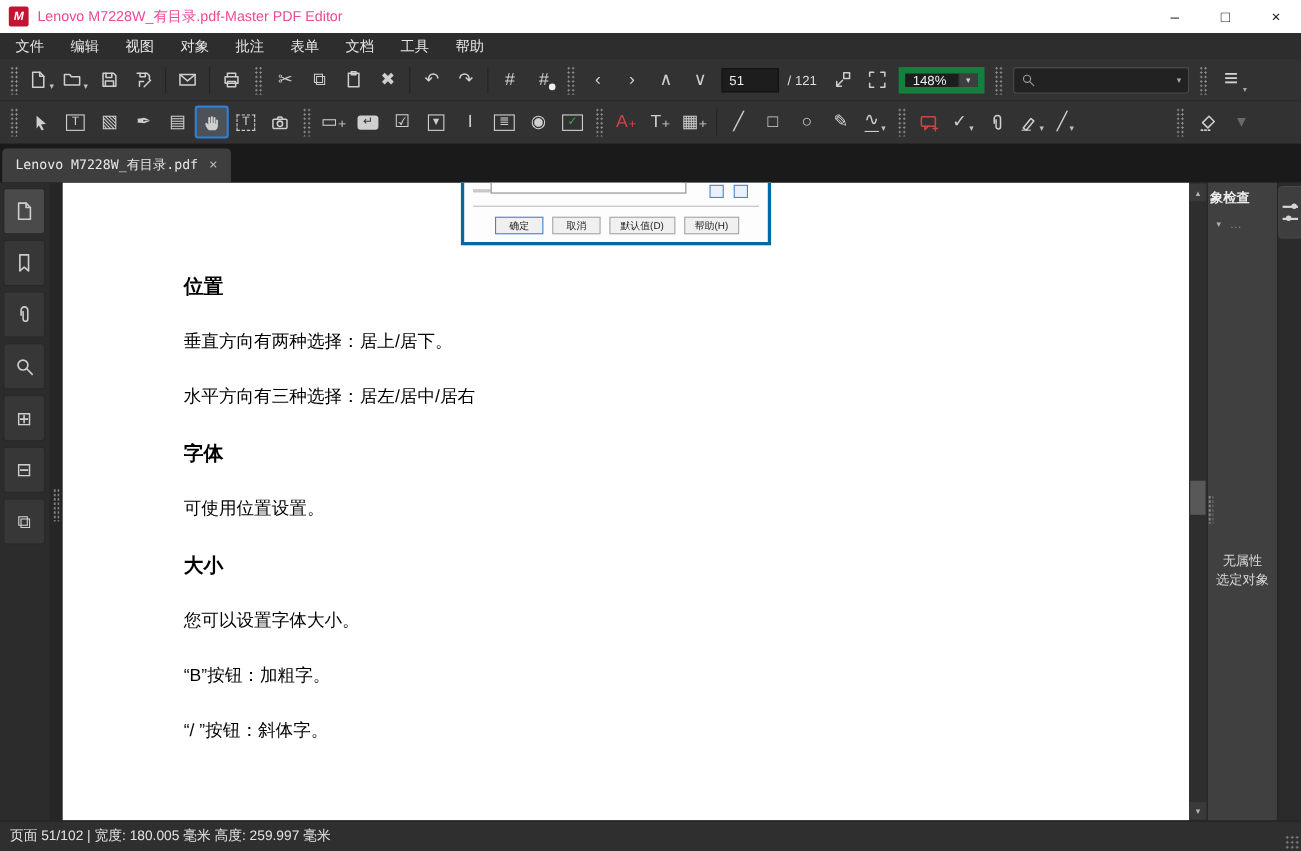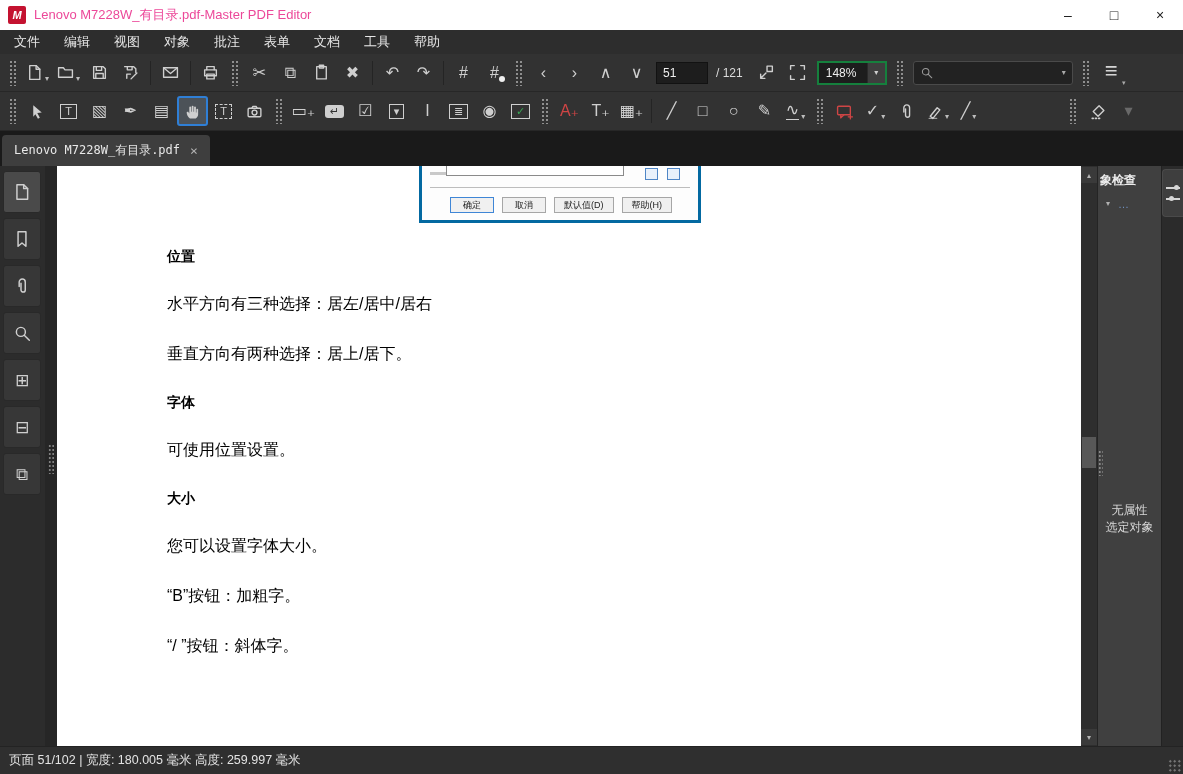--- a/index.html
+++ b/index.html
@@ -43,21 +43,21 @@
                       background:#f0f0f0; right:4px; bottom:5px; }
   .tcaret { font-size:8px; color:#bdbdbd; margin-left:2px; align-self:flex-end; padding-bottom:4px; }
   .sep { width:1px; height:24px; background:#242424; margin:0 4px; }
   .grip { width:8px; height:26px; margin:0 5px;
           background:radial-gradient(circle,#8f8f8f .9px,transparent 1.1px) 0 0/4px 4px; }
   .space { width:80px; }
 
   #pageinput { width:52px; height:22px; background:#1d1d1d; border:1px solid #121212; color:#eee;
                font-size:12px; padding:0 6px; margin:0 4px; outline:none; }
   #pagetotal { color:#dcdcdc; font-size:12px; margin:0 8px 0 4px; }
-  #zoombox { display:flex; align-items:center; height:24px; border:2px solid #15803d; margin:0 4px; }
+  #zoombox { display:flex; align-items:center; height:24px; border:6px solid #15803d; margin:0 4px; }
   #zoomval { background:#1d1d1d; color:#eee; font-size:12px; height:100%; width:48px;
              display:flex; align-items:center; padding-left:7px; }
   .zcaret { width:18px; height:100%; background:#3e3e3e; color:#cfcfcf; font-size:8px;
             display:flex; align-items:center; justify-content:center; border-left:1px solid #2a2a2a; }
   #searchbox { width:160px; height:24px; background:#222; border:1px solid #4a4a4a; border-radius:3px;
                display:flex; align-items:center; padding:0 6px; margin:0 4px; }
   #searchbox .svgic { width:13px; height:13px; stroke:#9a9a9a; }
   #searchbox .scaret { margin-left:auto; font-size:8px; color:#aaa; }
   #hamburger { color:#d5d5d5; font-size:22px; line-height:1; padding:0 10px 4px 10px; position:relative; }
   #hamburger .hcaret { position:absolute; right:2px; bottom:0; font-size:7px; color:#aaa; }
@@ -90,21 +90,21 @@
   .dlg-mini { position:absolute; top:2px; width:13px; height:12px; border:1px solid #4f86c6; background:#e9f1fb; }
   .dlg-mini.m1 { right:40px; }
   .dlg-mini.m2 { right:18px; }
   .dlg-line { position:absolute; left:8px; right:8px; top:21px; border-top:1px solid #bdbdbd; }
   #dlgbtns { position:absolute; left:28px; bottom:7px; display:flex; gap:8px; }
   .dlgbtn { height:16px; background:#f0f0f0; border:1px solid #a6a6a6; color:#222; font-size:9px;
             display:flex; align-items:center; justify-content:center; padding:0 9px; min-width:44px; }
   .dlgbtn.primary { border:1.5px solid #3f86d6; }
 
   #doccontent { position:absolute; left:110px; top:82px; right:30px; color:#000; }
-  .doc-h2 { font-size:14px; font-weight:bold; margin-bottom:28px; }
+  .doc-h2 { font-size:18px; font-weight:bold; margin-bottom:28px; }
   .doc-p  { font-size:16px; margin-bottom:29px; }
 
   
   #vscroll { width:16px; background:#2e2e2e; position:relative; }
   .sbtn { position:absolute; left:0; width:16px; height:16px; background:#3a3a3a; color:#b5b5b5;
           font-size:8px; display:flex; align-items:center; justify-content:center; }
   .sbtn.top { top:1px; }
   .sbtn.bottom { bottom:1px; }
   #sthumb { position:absolute; left:1px; width:14px; top:271px; height:31px; background:#585858; }
 
@@ -466,22 +466,22 @@
         <div class="dlg-line"></div>
         <div id="dlgbtns">
             <div class="dlgbtn primary">确定</div>
             <div class="dlgbtn">取消</div>
             <div class="dlgbtn">默认值(D)</div>
             <div class="dlgbtn">帮助(H)</div>
           </div>
       </div>
       <div id="doccontent">
           <div class="doc-h2">位置</div>
+          <div class="doc-p">垂直方向有两种选择：居上/居下。</div>
           <div class="doc-p">水平方向有三种选择：居左/居中/居右</div>
-          <div class="doc-p">垂直方向有两种选择：居上/居下。</div>
           <div class="doc-h2">字体</div>
           <div class="doc-p">可使用位置设置。</div>
           <div class="doc-h2">大小</div>
           <div class="doc-p">您可以设置字体大小。</div>
           <div class="doc-p">“B”按钮：加粗字。</div>
           <div class="doc-p">“/ ”按钮：斜体字。</div>
         </div>
     </div>
 
     <div id="vscroll">

